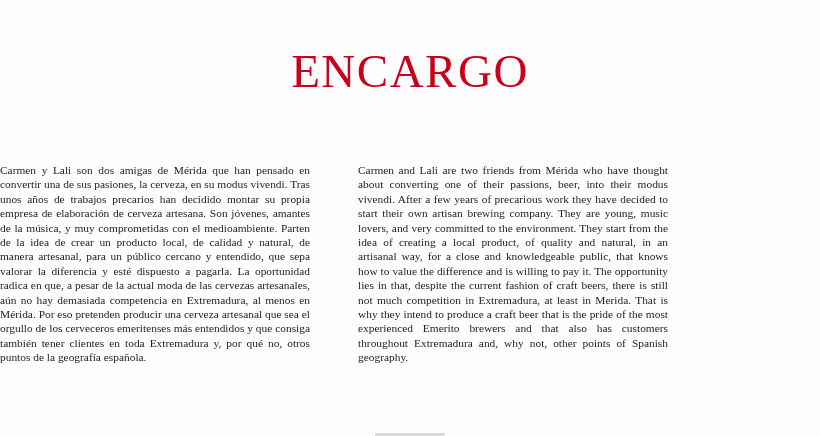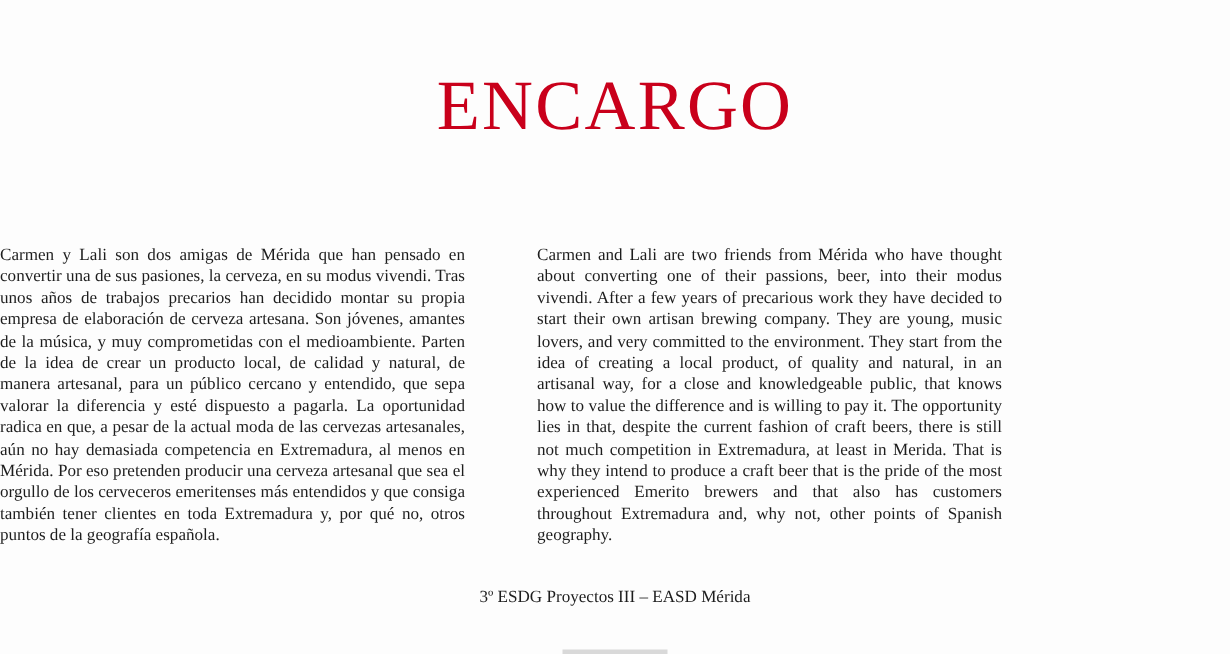--- a/index.html
+++ b/index.html
@@ -85,17 +85,16 @@
 
 <div class="page">
 
   <div class="title">ENCARGO</div>
 
   <div class="columns">
     <div class="col left">Carmen y Lali son dos amigas de Mérida que han pensado en convertir una de sus pasiones, la cerveza, en su modus vivendi. Tras unos años de trabajos precarios han decidido montar su propia empresa de elaboración de cerveza artesana. Son jóvenes, amantes de la música, y muy comprometidas con el medioambiente. Parten de la idea de crear un producto local, de calidad y natural, de manera artesanal, para un público cercano y entendido, que sepa valorar la diferencia y esté dispuesto a pagarla. La oportunidad radica en que, a pesar de la actual moda de las cervezas artesanales, aún no hay demasiada competencia en Extremadura, al menos en Mérida. Por eso pretenden producir una cerveza artesanal que sea el orgullo de los cerveceros emeritenses más entendidos y que consiga también tener clientes en toda Extremadura y, por qué no, otros puntos de la geografía española.</div>
     <div class="col right">Carmen and Lali are two friends from Mérida who have thought about converting one of their passions, beer, into their modus vivendi. After a few years of precarious work they have decided to start their own artisan brewing company. They are young, music lovers, and very committed to the environment. They start from the idea of creating a local product, of quality and natural, in an artisanal way, for a close and knowledgeable public, that knows how to value the difference and is willing to pay it. The opportunity lies in that, despite the current fashion of craft beers, there is still not much competition in Extremadura, at least in Merida. That is why they intend to produce a craft beer that is the pride of the most experienced Emerito brewers and that also has customers throughout Extremadura and, why not, other points of Spanish geography.</div>
   </div>
 
-  <div class="footer">3º ESDG Proyectos III – EASD Mérida</div>
 
   <div class="bottom-mark"></div>
 
 </div>
 
 </body></html>

